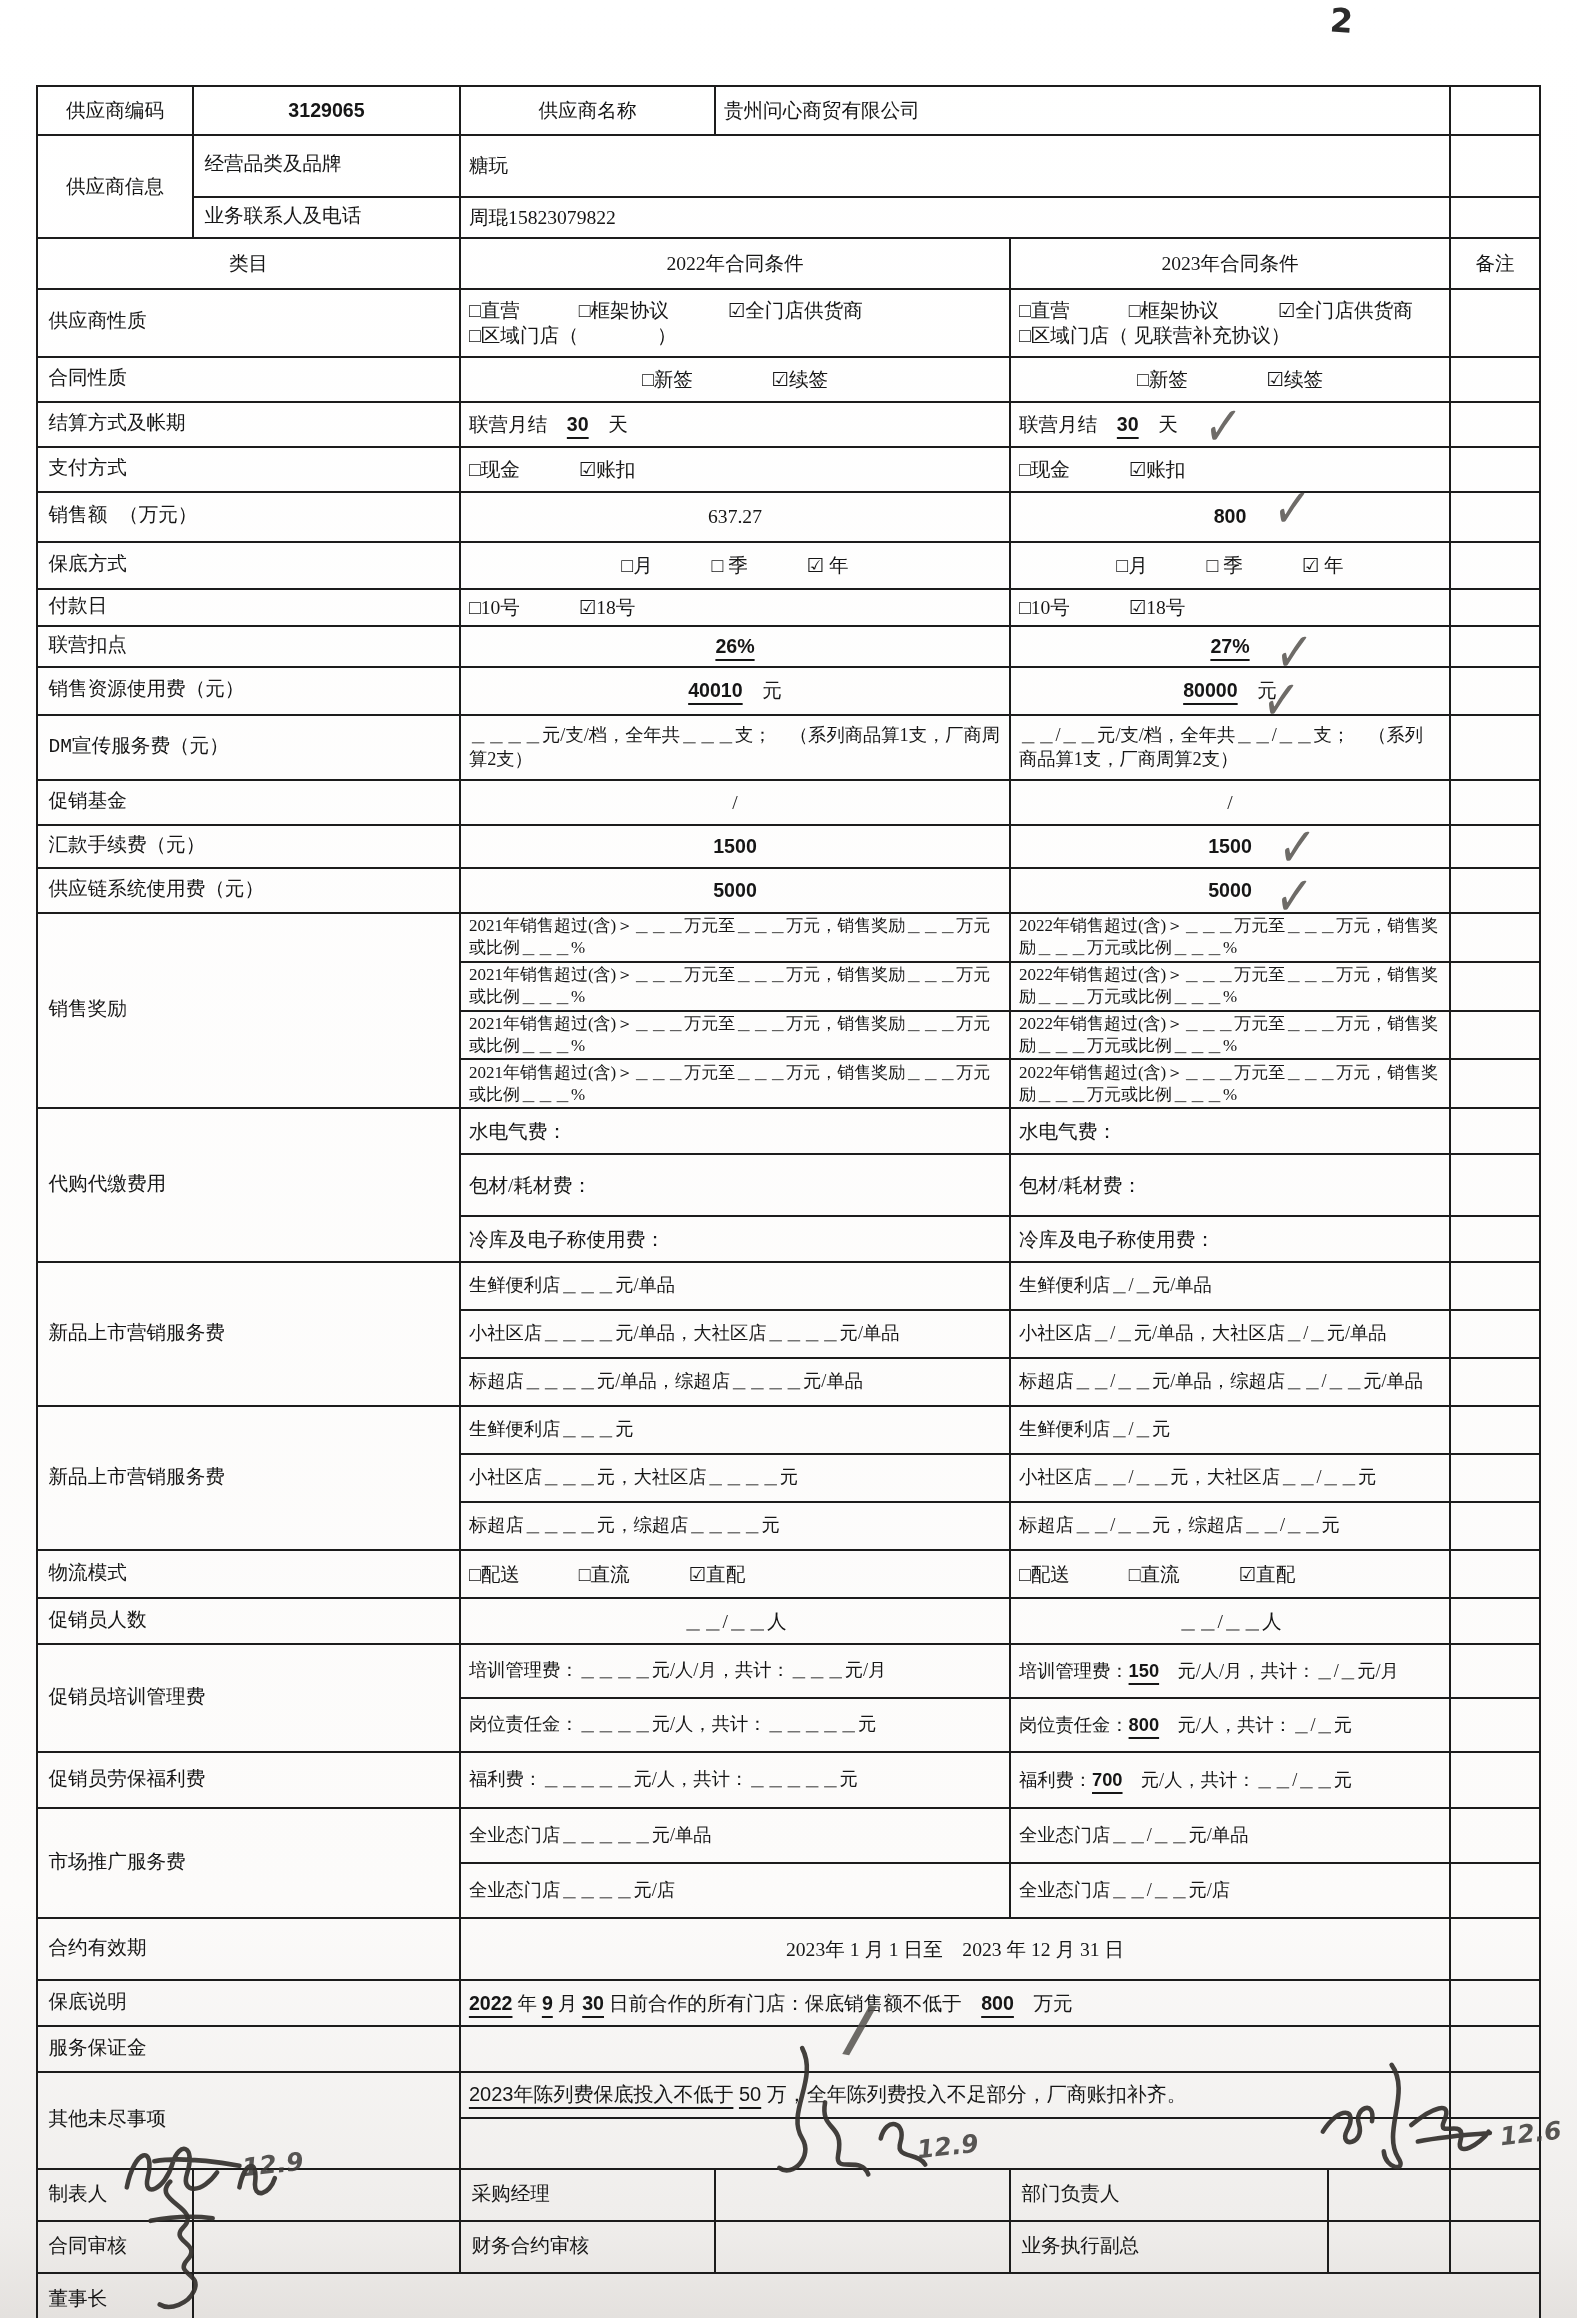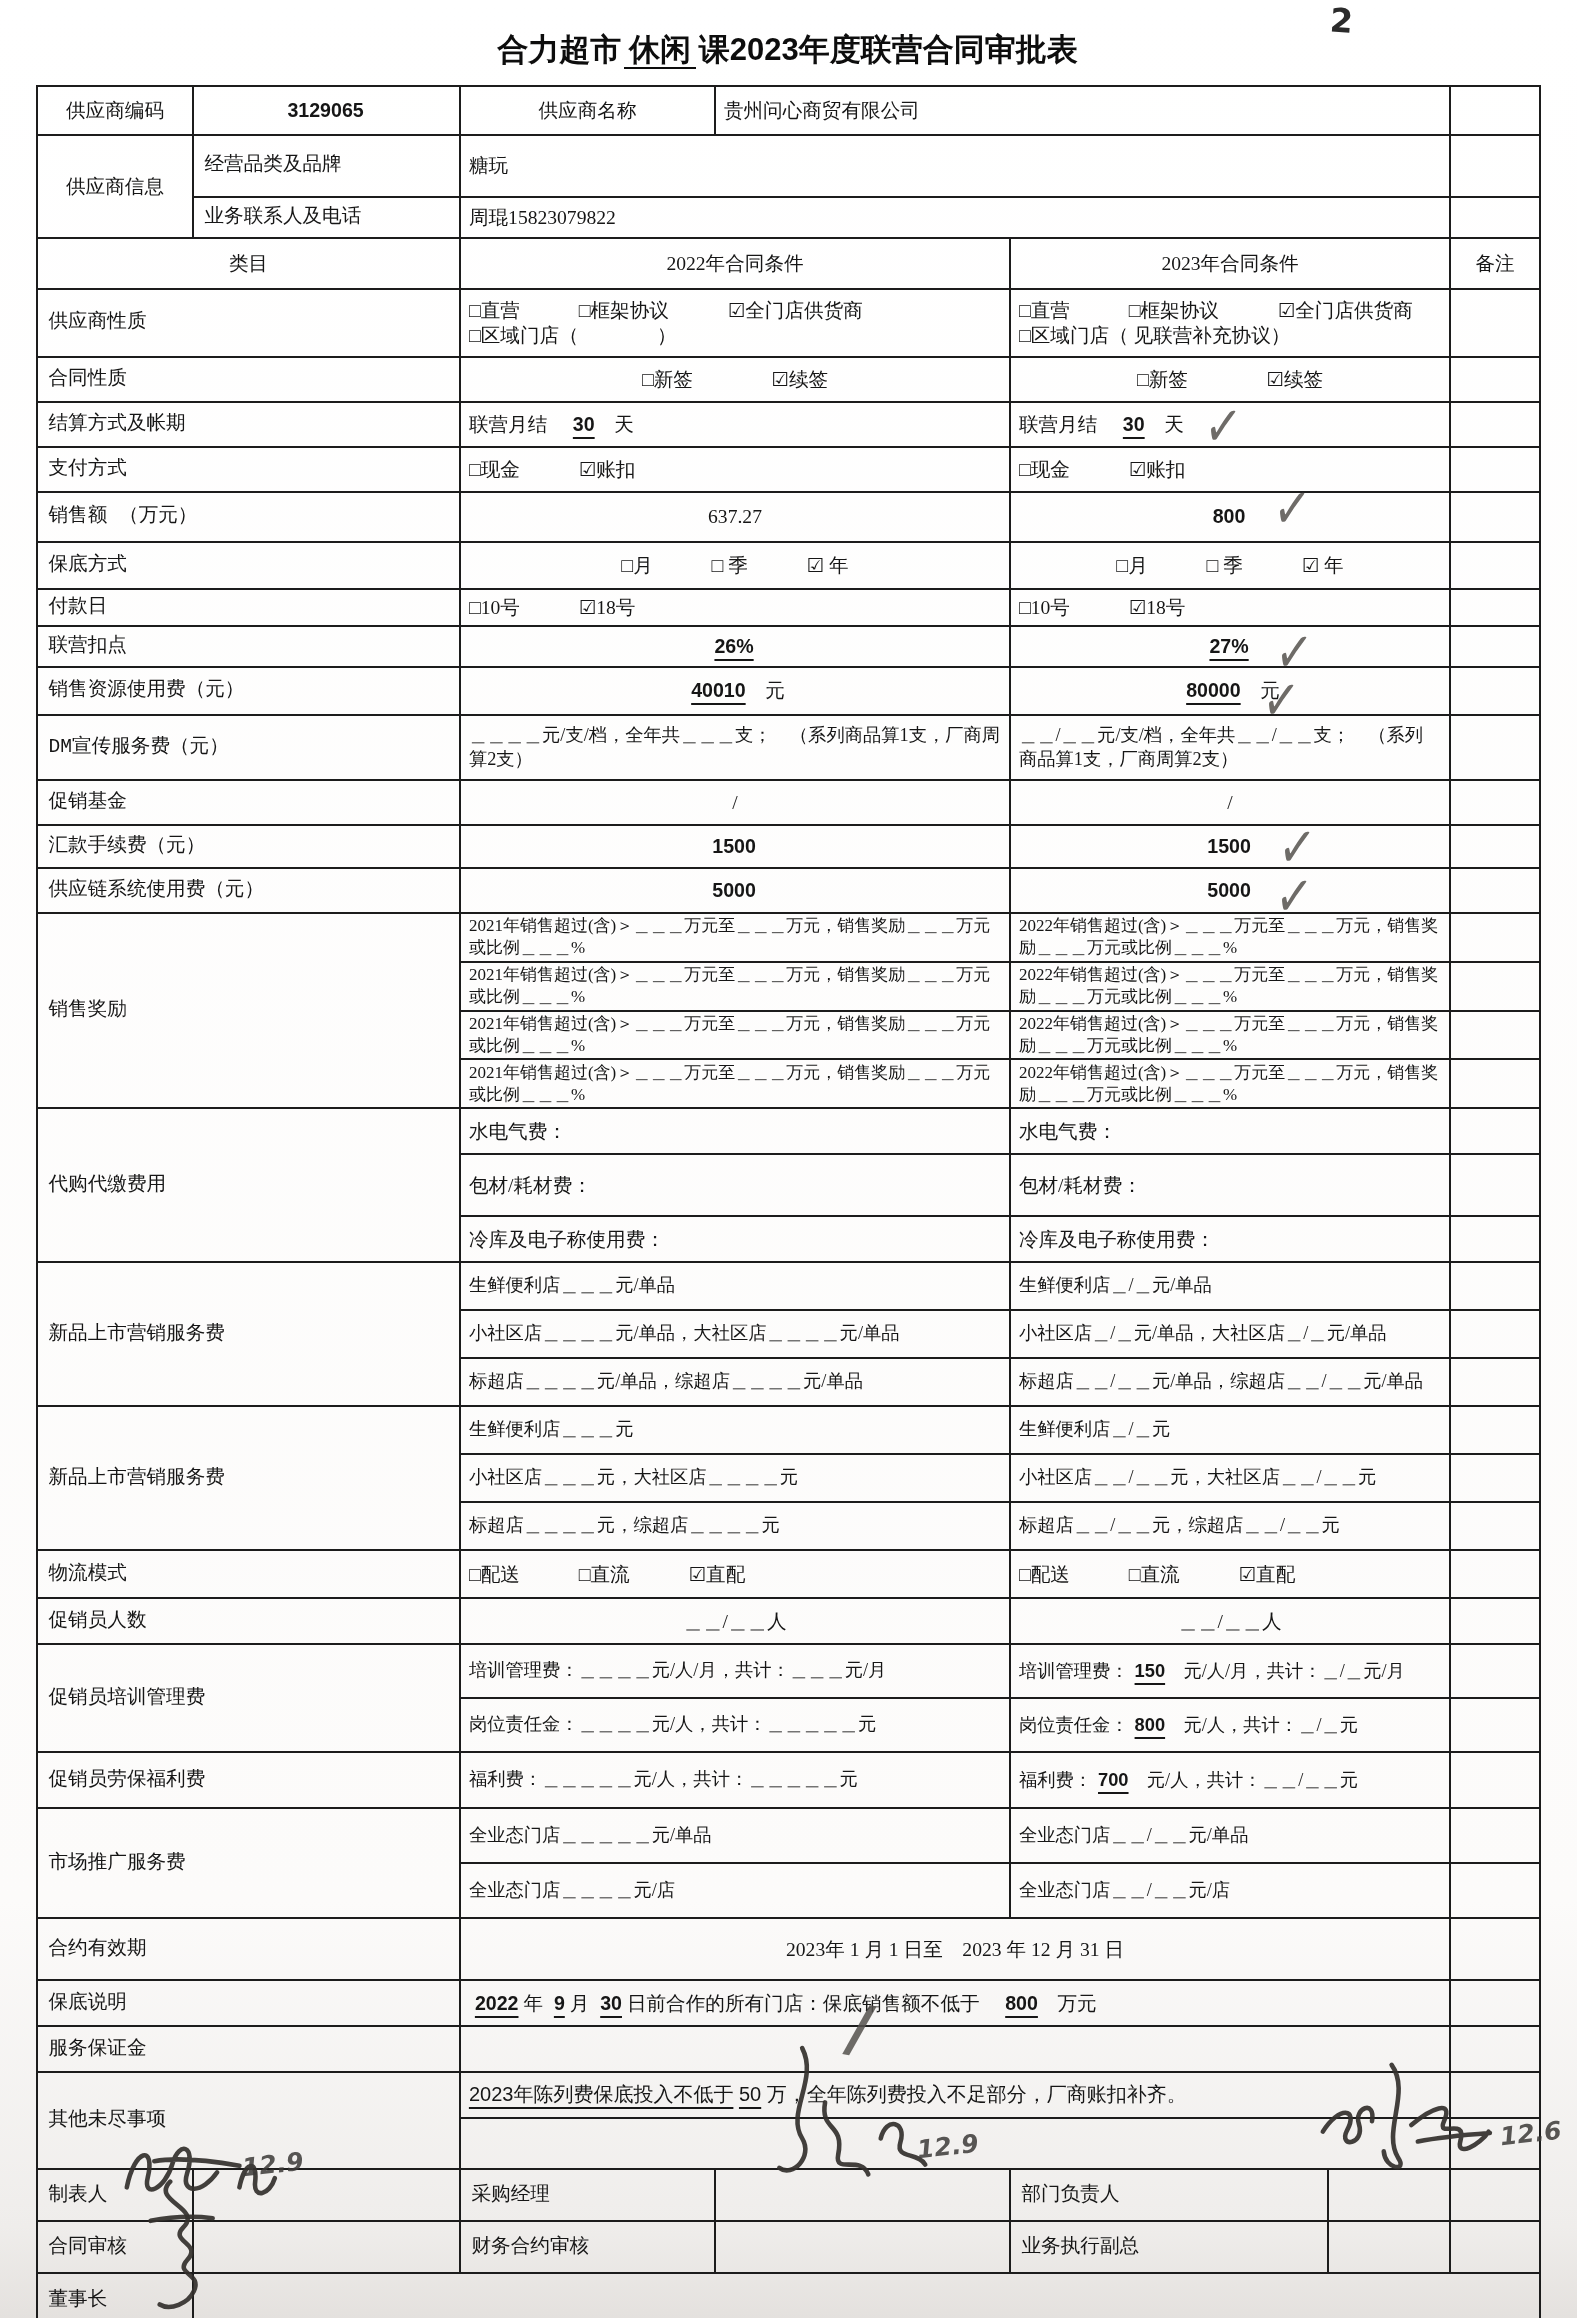--- a/index.html
+++ b/index.html
@@ -21,41 +21,38 @@
   table.form{
     position:absolute;left:36px;top:85px;width:1503px;
     border-collapse:collapse;table-layout:fixed;
   }
   td{
     border:2.6px solid #1c1c1c;padding:1.3px 7.9px;font-size:19.6px;line-height:1.28;
     vertical-align:middle;overflow:hidden;word-break:break-all;
   }
   td.c{text-align:center;border-radius:7px;}
   td.lab{padding-left:10.5px;font-family:Liberation Mono, monospace;}
-  .val{font-family:"Liberation Sans","DejaVu Sans",sans-serif;font-weight:bold;padding-left:6px;}
+  .val{font-family:"Liberation Sans","DejaVu Sans",sans-serif;font-weight:bold;}
   .u{text-decoration:underline;text-underline-offset:5.9px;text-decoration-thickness:2px;}
   .small{font-size:17px;line-height:1.3;}
   .dm{font-size:18.3px;}
   .boldline{font-family:"Liberation Sans","DejaVu Sans",sans-serif;font-weight:normal;font-size:20px;}
   .overlays{position:absolute;inset:0;pointer-events:none;}
   .pen{position:absolute;color:#55524e;font-family:"DejaVu Sans",sans-serif;opacity:.85;}
   .tick{font-size:43px;transform:rotate(6deg) scaleY(1.35);font-weight:bold;}
   .bigslash{font-size:65px;transform:rotate(12deg);font-weight:bold;}
   .sig-date{font-size:25px;font-weight:bold;font-style:italic;color:#3c3a38;transform:rotate(-6deg);}
   svg.sig{position:absolute;overflow:visible;}
   svg.sig path{fill:none;stroke:#33302d;stroke-width:7;stroke-linecap:round;stroke-linejoin:round;opacity:.92;}
 </style>
 </head>
 <body>
 
 <div id="page">
 
-  <div class="title">
-    <span>合力超市</span><span class="blank-word">休闲</span><span>课2023年度联营合同审批表</span>
-  </div>
 
   <div class="corner-mark">2</div>
 
   <table class="form">
     <colgroup>
       <col style="width:156px">
         <col style="width:267px">
         <col style="width:255px">
       <col style="width:295px">
         <col style="width:318px">

